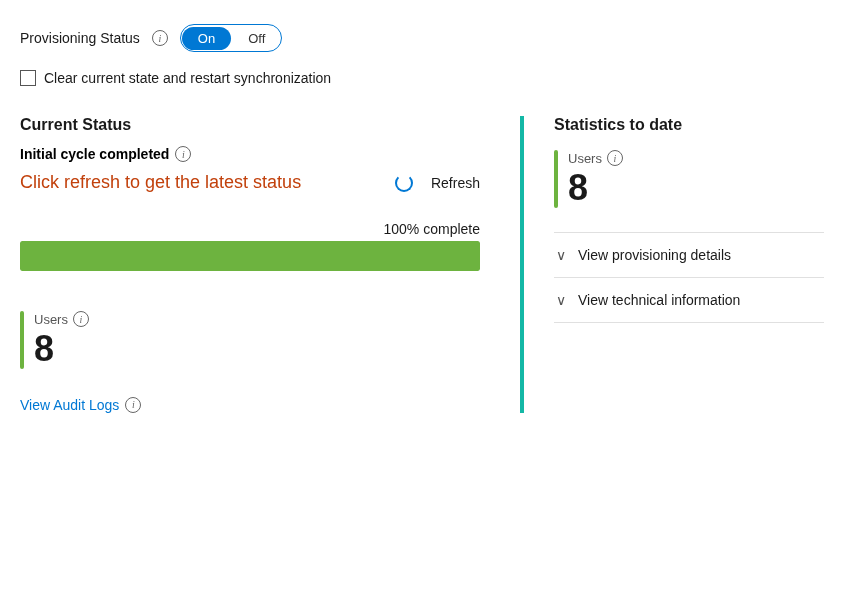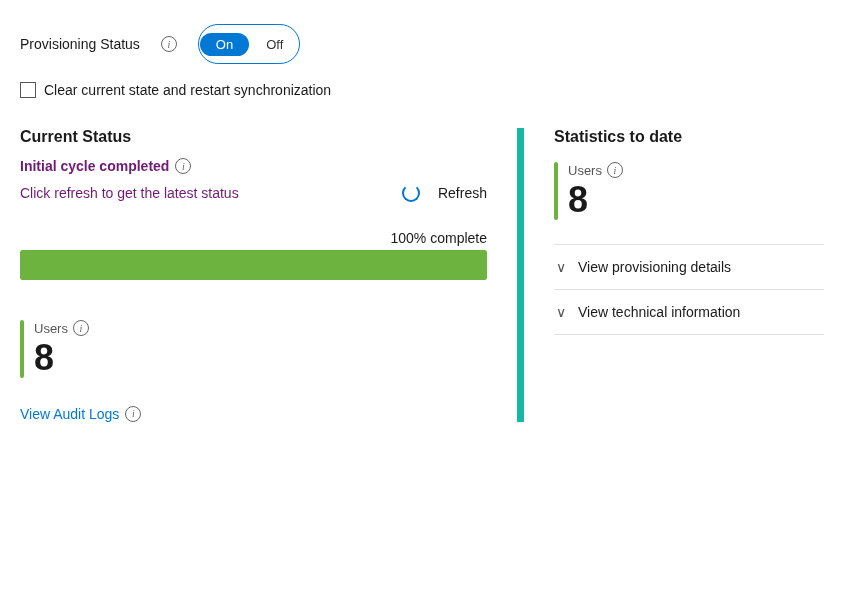--- a/index.html
+++ b/index.html
@@ -10,21 +10,21 @@
       background: #fff;
       width: 844px;
       min-height: 596px;
       padding: 24px 20px;
     }
 
     
     .provisioning-header {
       display: flex;
       align-items: center;
-      gap: 21px;
+      gap: 12px;
       margin-bottom: 18px;
     }
     .provisioning-label {
       font-size: 14px;
       font-weight: 400;
       color: #1a1a1a;
     }
     .info-icon {
       display: inline-flex;
       align-items: center;
@@ -40,21 +40,21 @@
       font-family: serif;
     }
 
     
     .toggle-wrapper {
       display: flex;
       align-items: center;
       border: 1.5px solid #0078d4;
       border-radius: 20px;
       overflow: hidden;
-      height: 40px;
+      height: 28px;
     }
     .toggle-on {
       background: #0078d4;
       color: #fff;
       padding: 4px 16px;
       font-size: 13px;
       cursor: pointer;
       border-radius: 18px;
       margin: 1px;
     }
@@ -84,22 +84,22 @@
       color: #1a1a1a;
     }
 
     
     .main-content {
       display: flex;
       gap: 0;
     }
     .left-panel {
       flex: 1;
-      padding-right: 30px;
-      border-right: 7px solid #14b8a6;
+      padding-right: 40px;
+      border-right: 4px solid #14b8a6;
     }
     .right-panel {
       width: 300px;
       padding-left: 30px;
     }
 
     
     .section-title {
       font-size: 16px;
       font-weight: 700;
@@ -108,31 +108,31 @@
     }
     .status-row {
       display: flex;
       align-items: center;
       gap: 6px;
       margin-bottom: 10px;
     }
     .status-label {
       font-size: 14px;
       font-weight: 700;
-      color: #701a75;
+      color: #000000;
     }
     .refresh-row {
       display: flex;
       align-items: center;
       justify-content: space-between;
       margin-bottom: 20px;
     }
     .refresh-text {
-      font-size: 14px;
-      color: #701a75;
+      font-size: 18px;
+      color: #c2410c;
     }
     .refresh-btn {
       display: flex;
       align-items: center;
       gap: 18px;
       color: #1a1a1a;
       font-size: 14px;
       cursor: pointer;
       font-weight: 400;
     }

